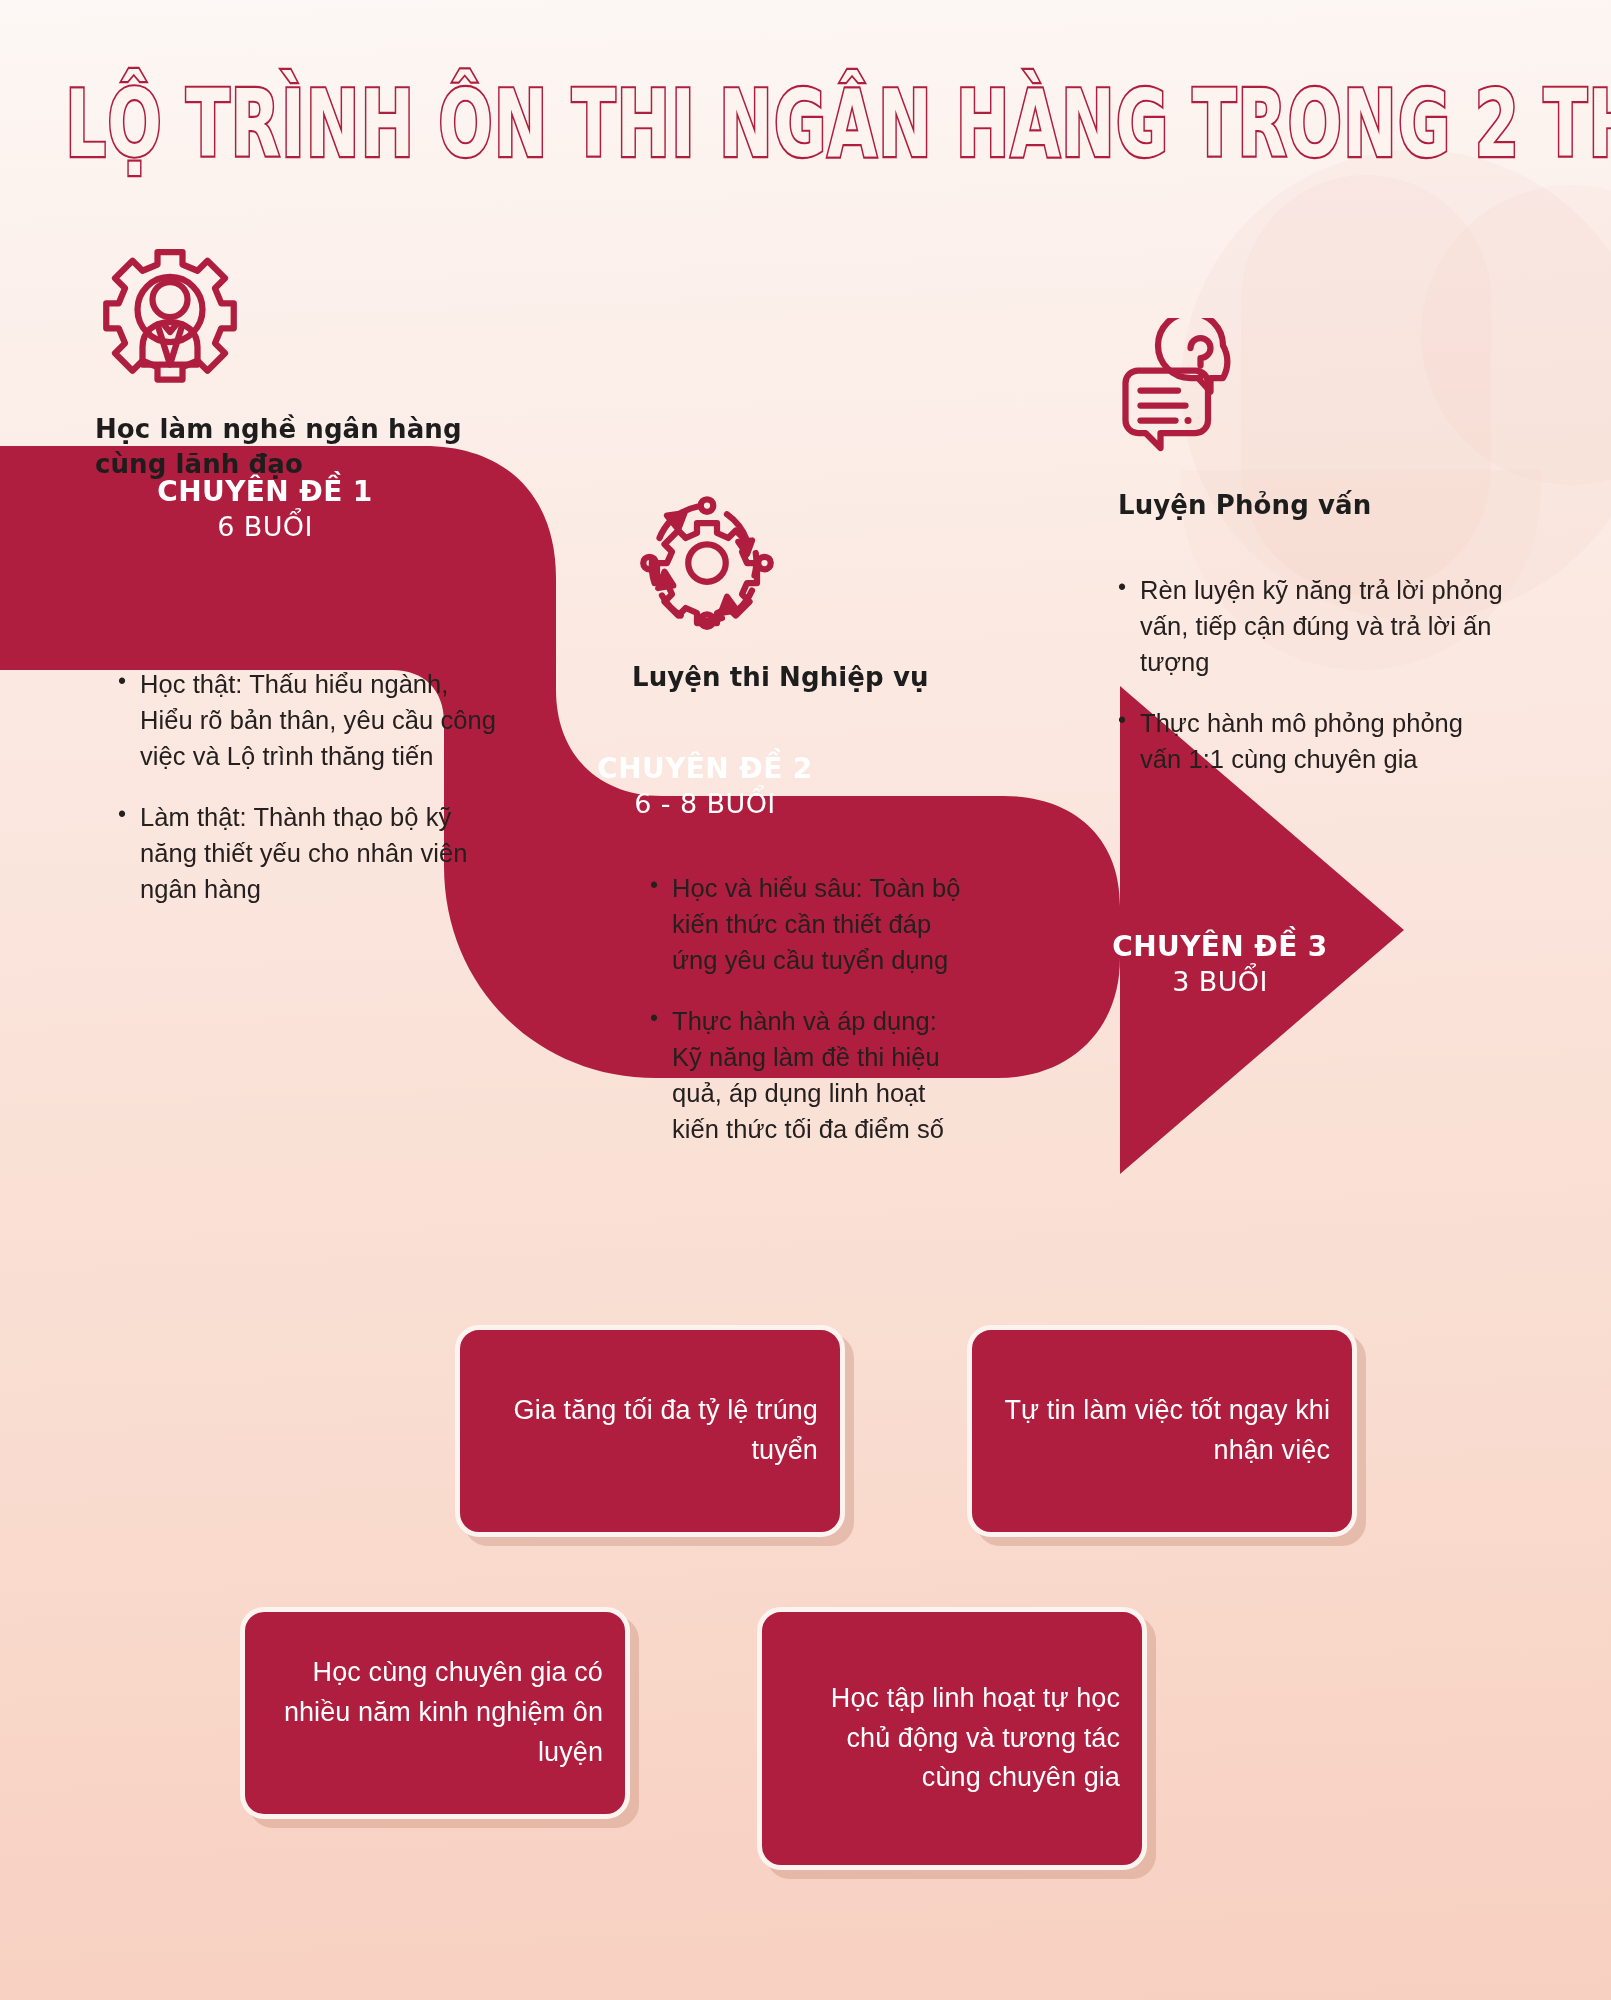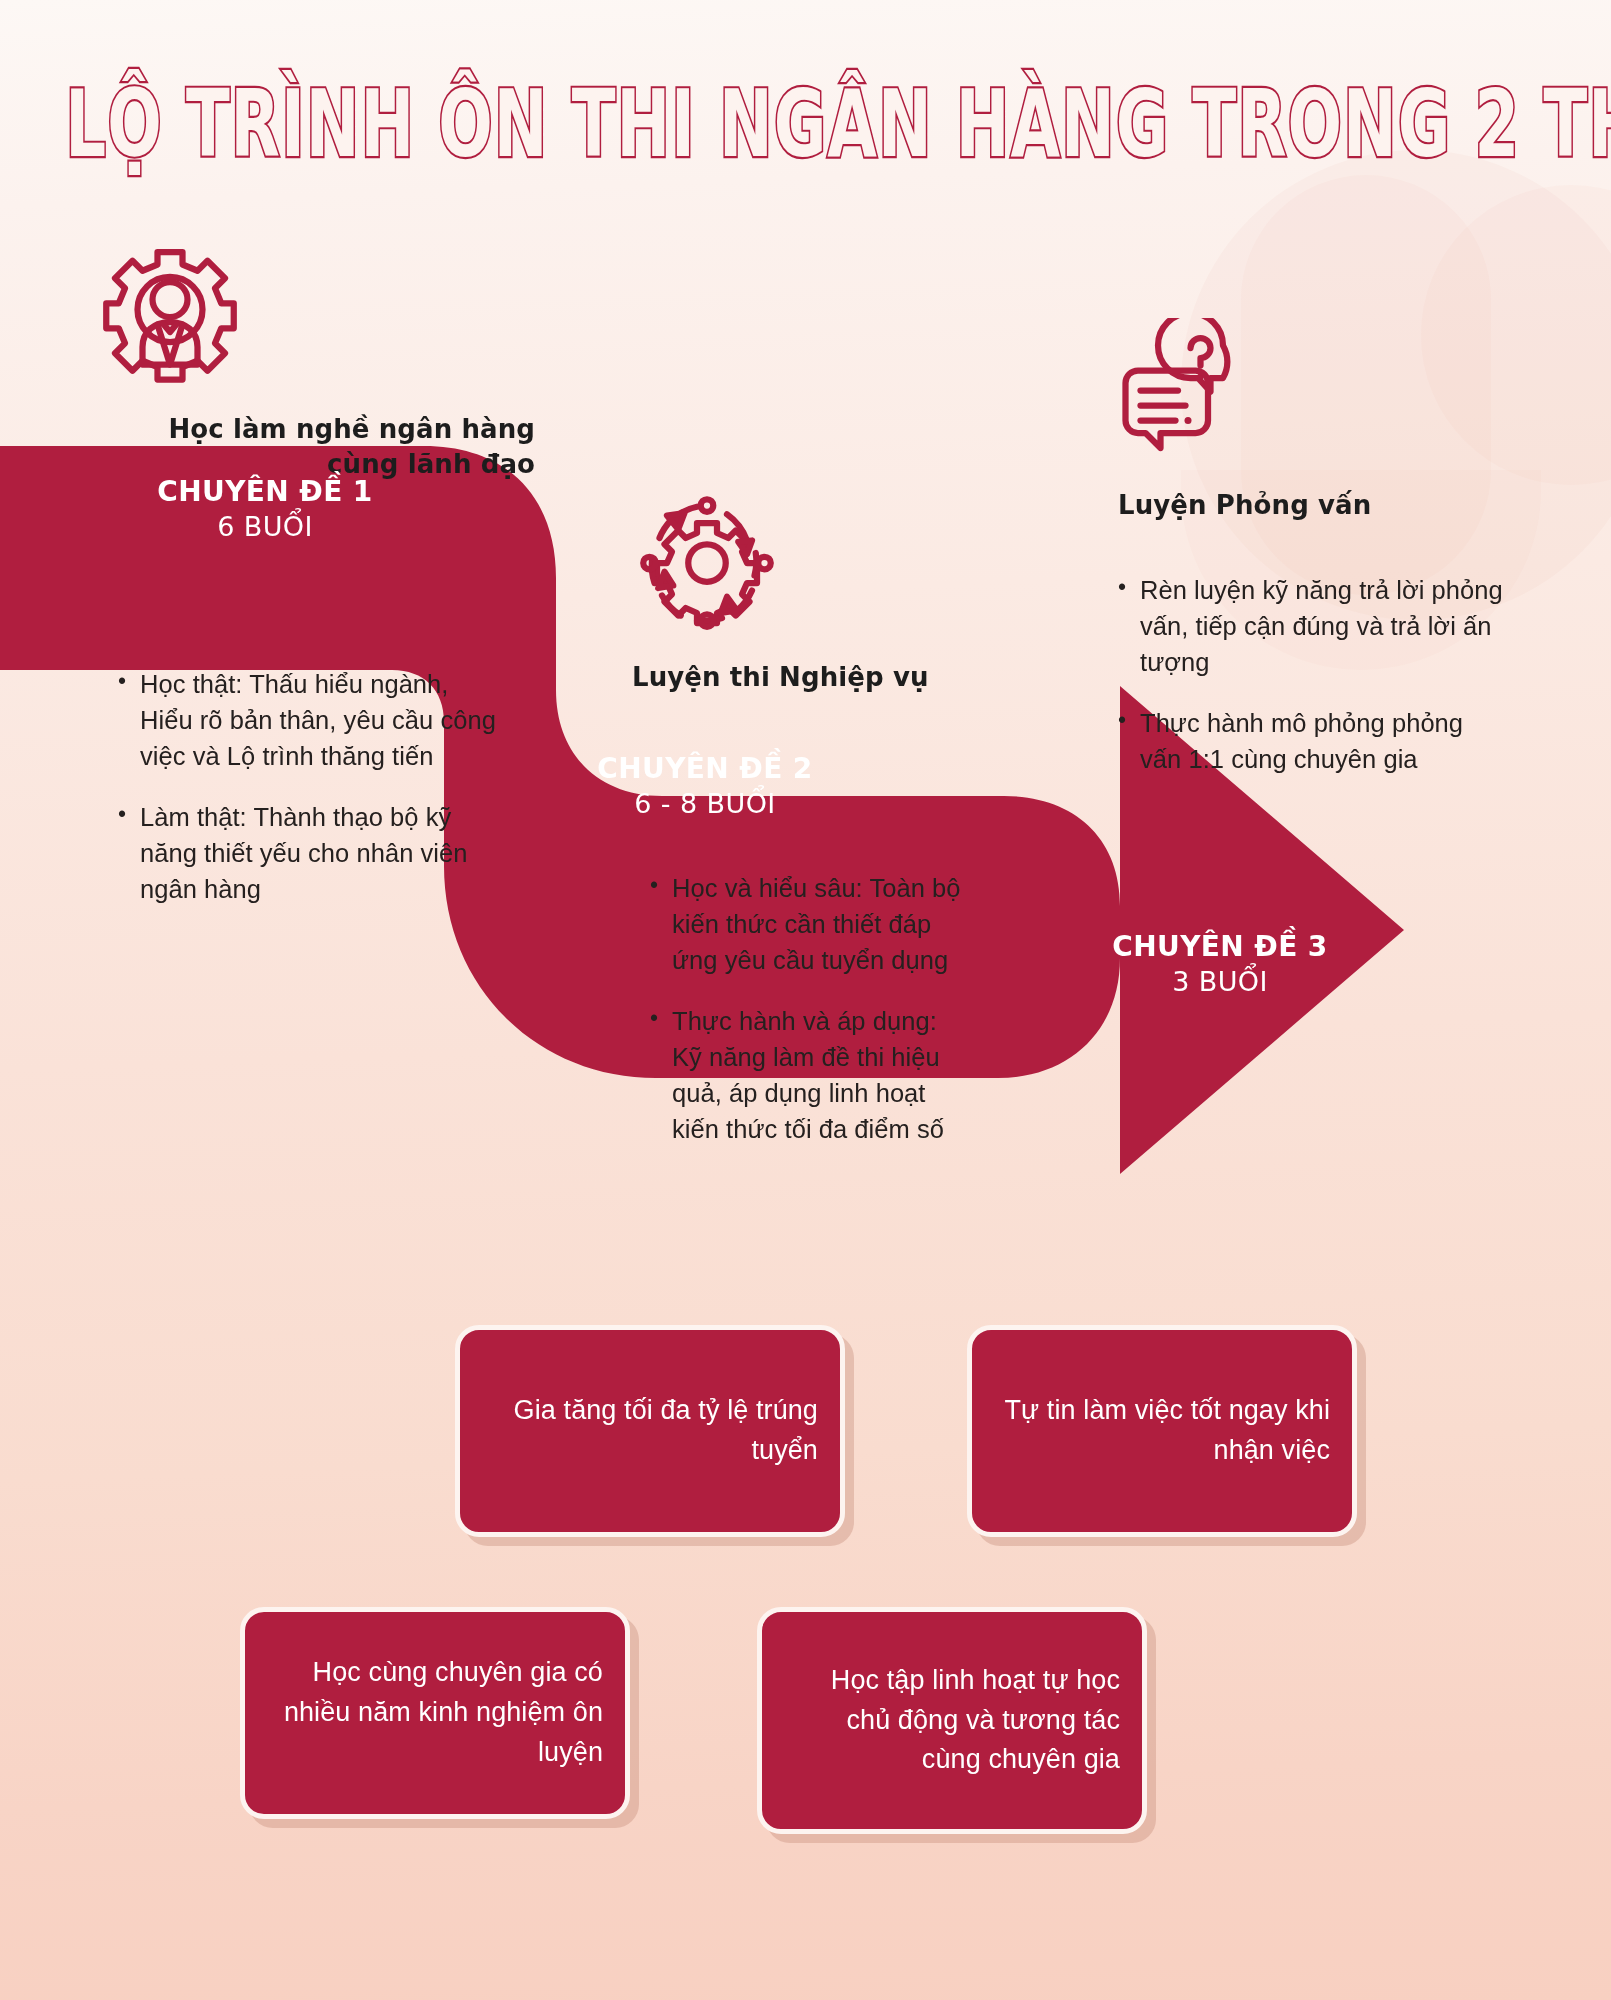--- a/index.html
+++ b/index.html
@@ -223,21 +223,21 @@
     L 1120 958
     C 1120 1030 1070 1078 998 1078
     L 656 1078
     C 536 1078 444 986 444 866
     L 444 722
     C 444 690 424 670 392 670
     L -12 670
     Z" fill="#b01e3f"></path>
 </svg>
 
-<div class="step" style="top:242px; left:95px; width:440px;text-align:right;">
+<div class="step" style="top:242px; left:95px; width:440px;">
   <div class="step-icon">
     <svg viewBox="0 0 120 120">
       <g fill="none" stroke="#b01e3f" stroke-width="5" stroke-linejoin="round" stroke-linecap="round">
         <path d="M50 8 h20 v10 l12 5 8-8 14 14 -8 8 5 12 h10 v20 h-10 l-5 12 8 8 -14 14 -8-8 -12 5 v10 h-20 v-10 l-12-5 -8 8 -14-14 8-8 -5-12 h-10 v-20 h10 l5-12 -8-8 14-14 8 8 12-5 z"></path>
         <circle cx="60" cy="54" r="26"></circle>
         <circle cx="60" cy="46" r="14"></circle>
         <path d="M38 98 v-14 c0-12 9-20 22-20 13 0 22 8 22 20 v14 z"></path>
         <path d="M50 66 l10 32 10-32"></path>
         <path d="M55 66 l5 6 5-6"></path>
       </g>
@@ -325,16 +325,16 @@
 <div class="cards" style="top:0; left:0; width:1611px; height:2000px;">
   <div class="card" style="top:1325px; left:455px; width:390px; height:212px;">
     <span>Gia tăng tối đa tỷ lệ trúng tuyển</span>
   </div>
   <div class="card" style="top:1325px; left:967px; width:390px; height:212px;">
     <span>Tự tin làm việc tốt ngay khi nhận việc</span>
   </div>
   <div class="card" style="top:1607px; left:240px; width:390px; height:212px;">
     <span>Học cùng chuyên gia có nhiều năm kinh nghiệm ôn luyện</span>
   </div>
-  <div class="card" style="top:1607px; left:757px; width:390px; height:227px;">
+  <div class="card" style="top:1607px; left:757px; width:390px; height:263px;">
     <span>Học tập linh hoạt tự học chủ động và tương tác cùng chuyên gia</span>
   </div>
 </div>
 
 </body></html>

